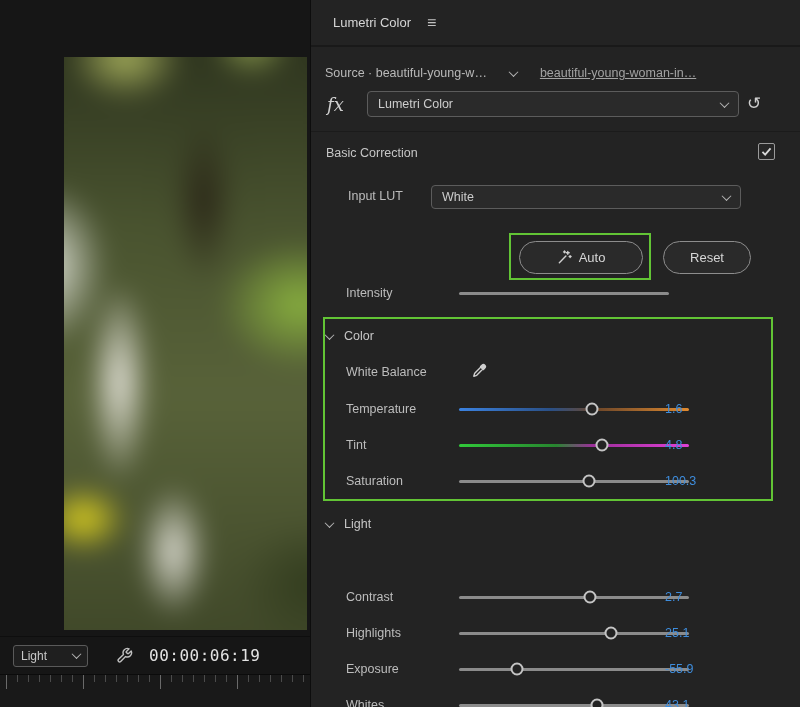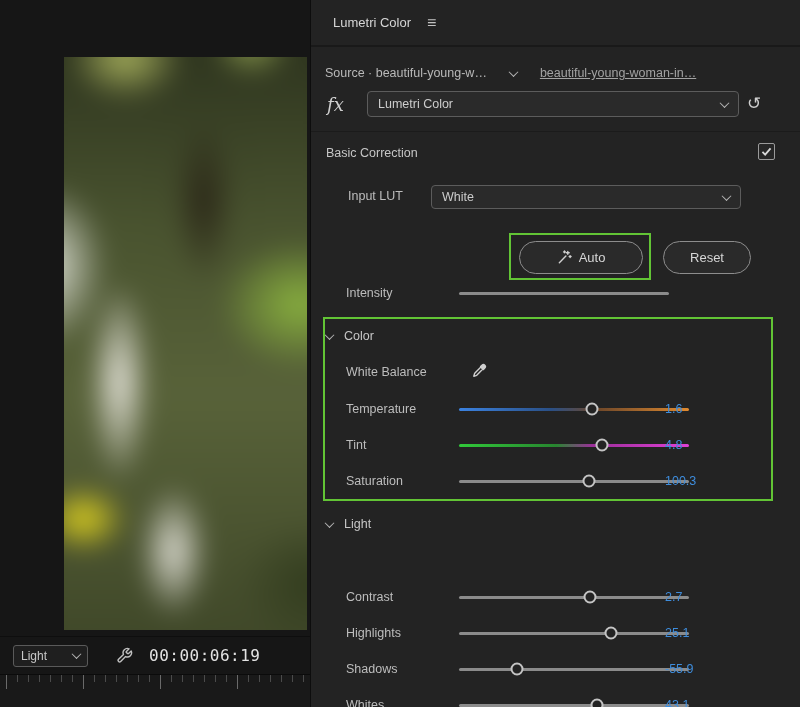--- a/index.html
+++ b/index.html
@@ -249,21 +249,21 @@
 
     <div class="row slider-row" style="top:615px;">
       <span class="s-label">Highlights</span>
       <div class="track">
         <div class="handle" style="left: 66%;"></div>
       </div>
       <span class="s-value">25.1</span>
     </div>
 
     <div class="row slider-row" style="top:651px;">
-      <span class="s-label">Shadows</span>
+      <span class="s-label">Exposure</span>
       <div class="track">
         <div class="handle" style="left: 25%;"></div>
       </div>
       <span class="s-value">-55.9</span>
     </div>
 
     <div class="row slider-row" style="top:687px;">
       <span class="s-label">Whites</span>
       <div class="track">
         <div class="handle" style="left: 60%;"></div>

